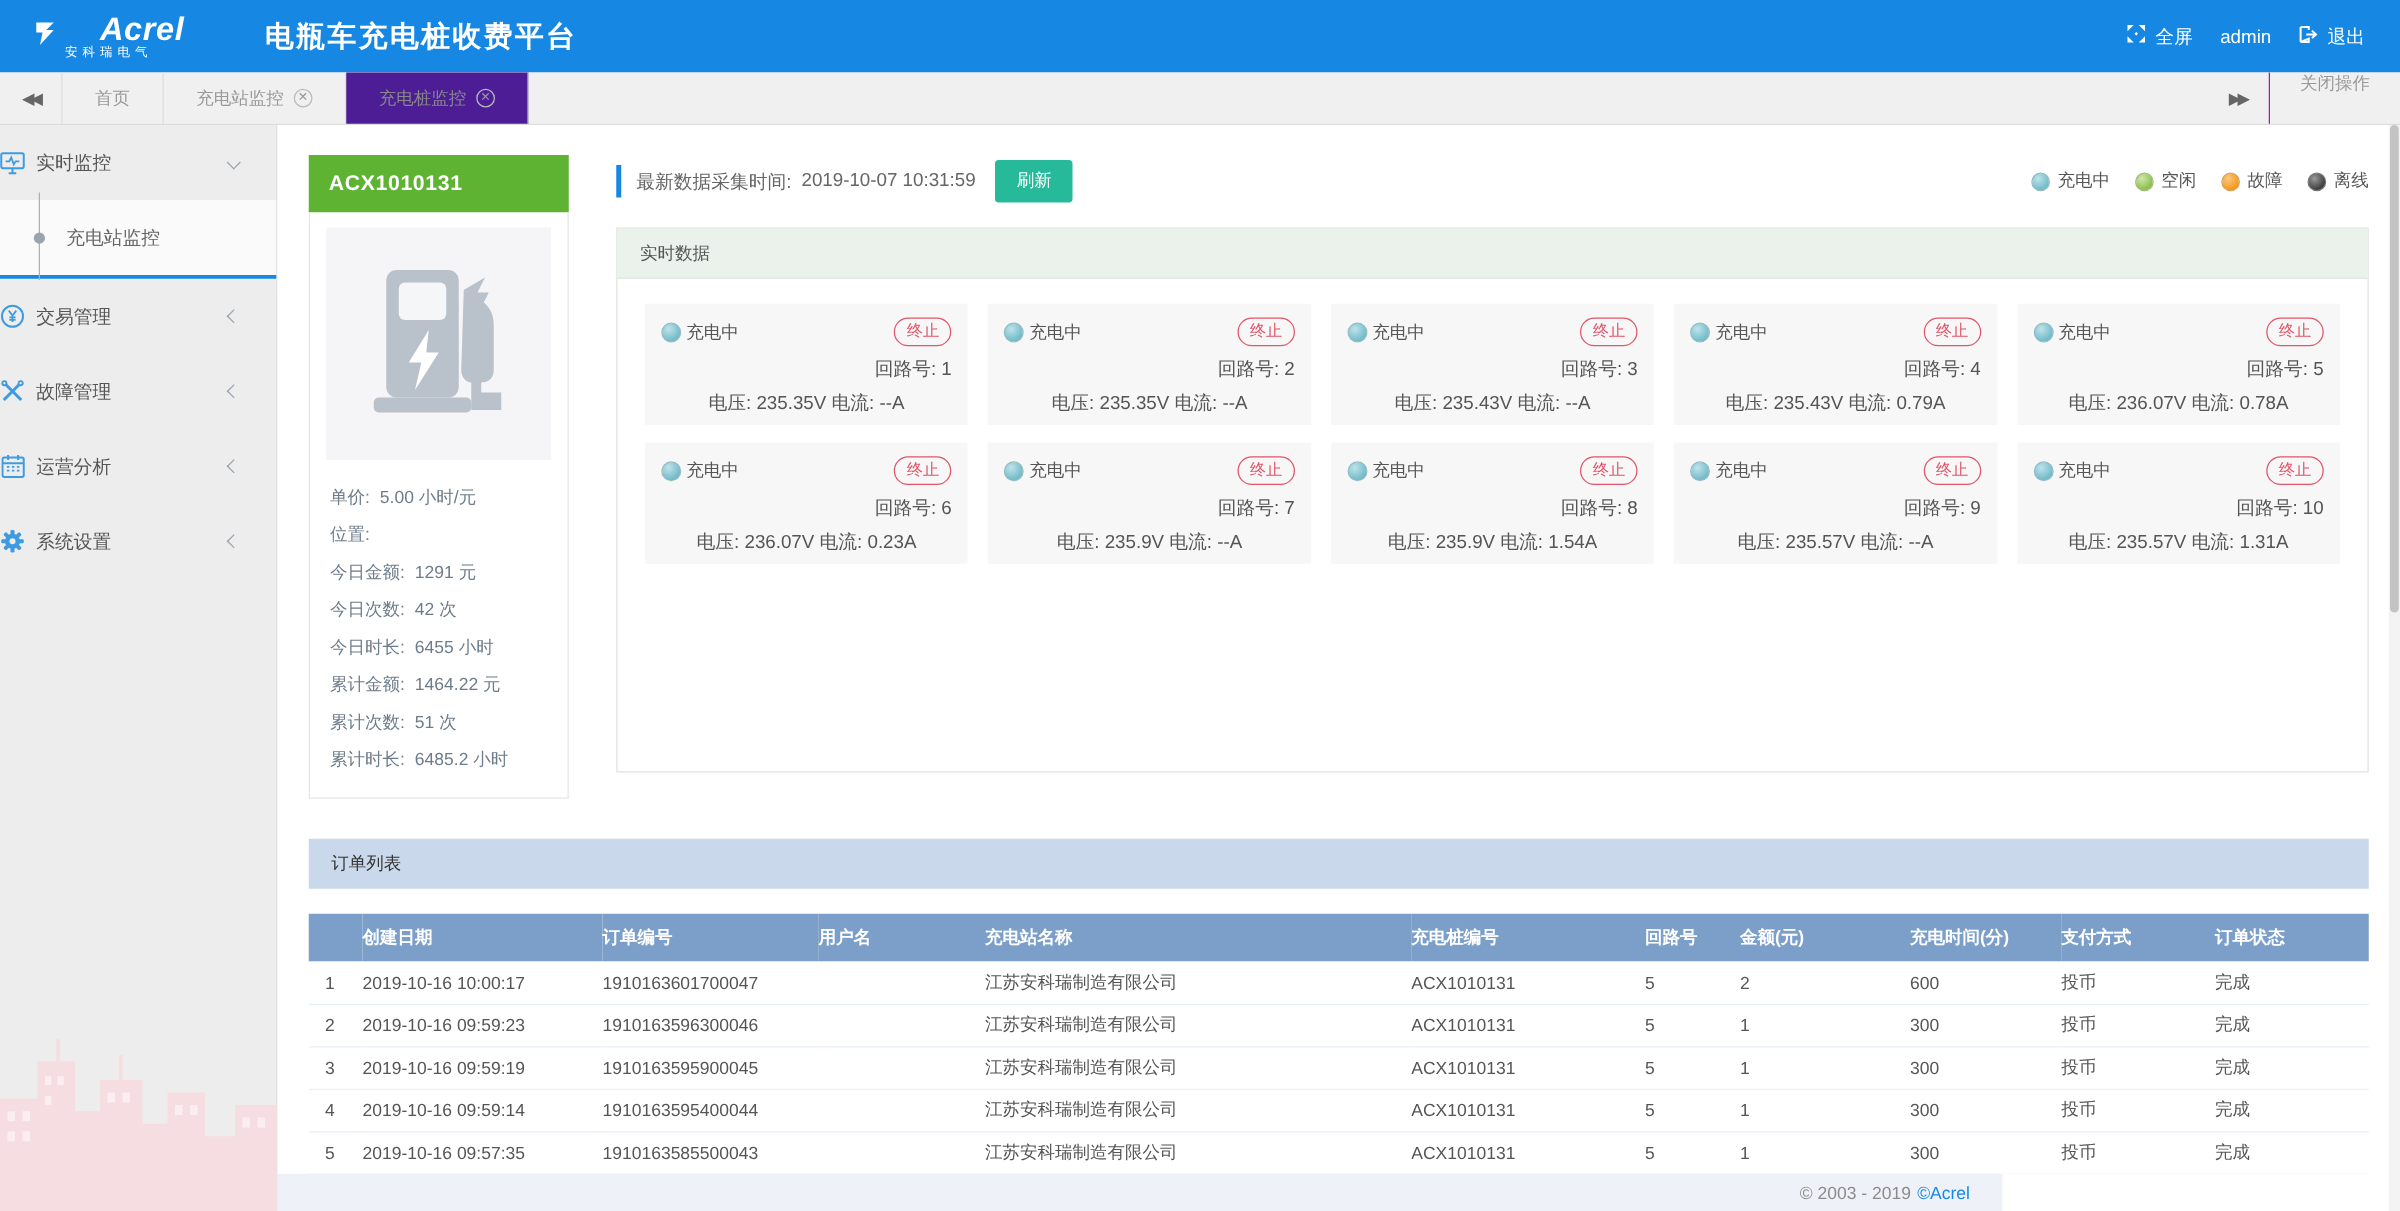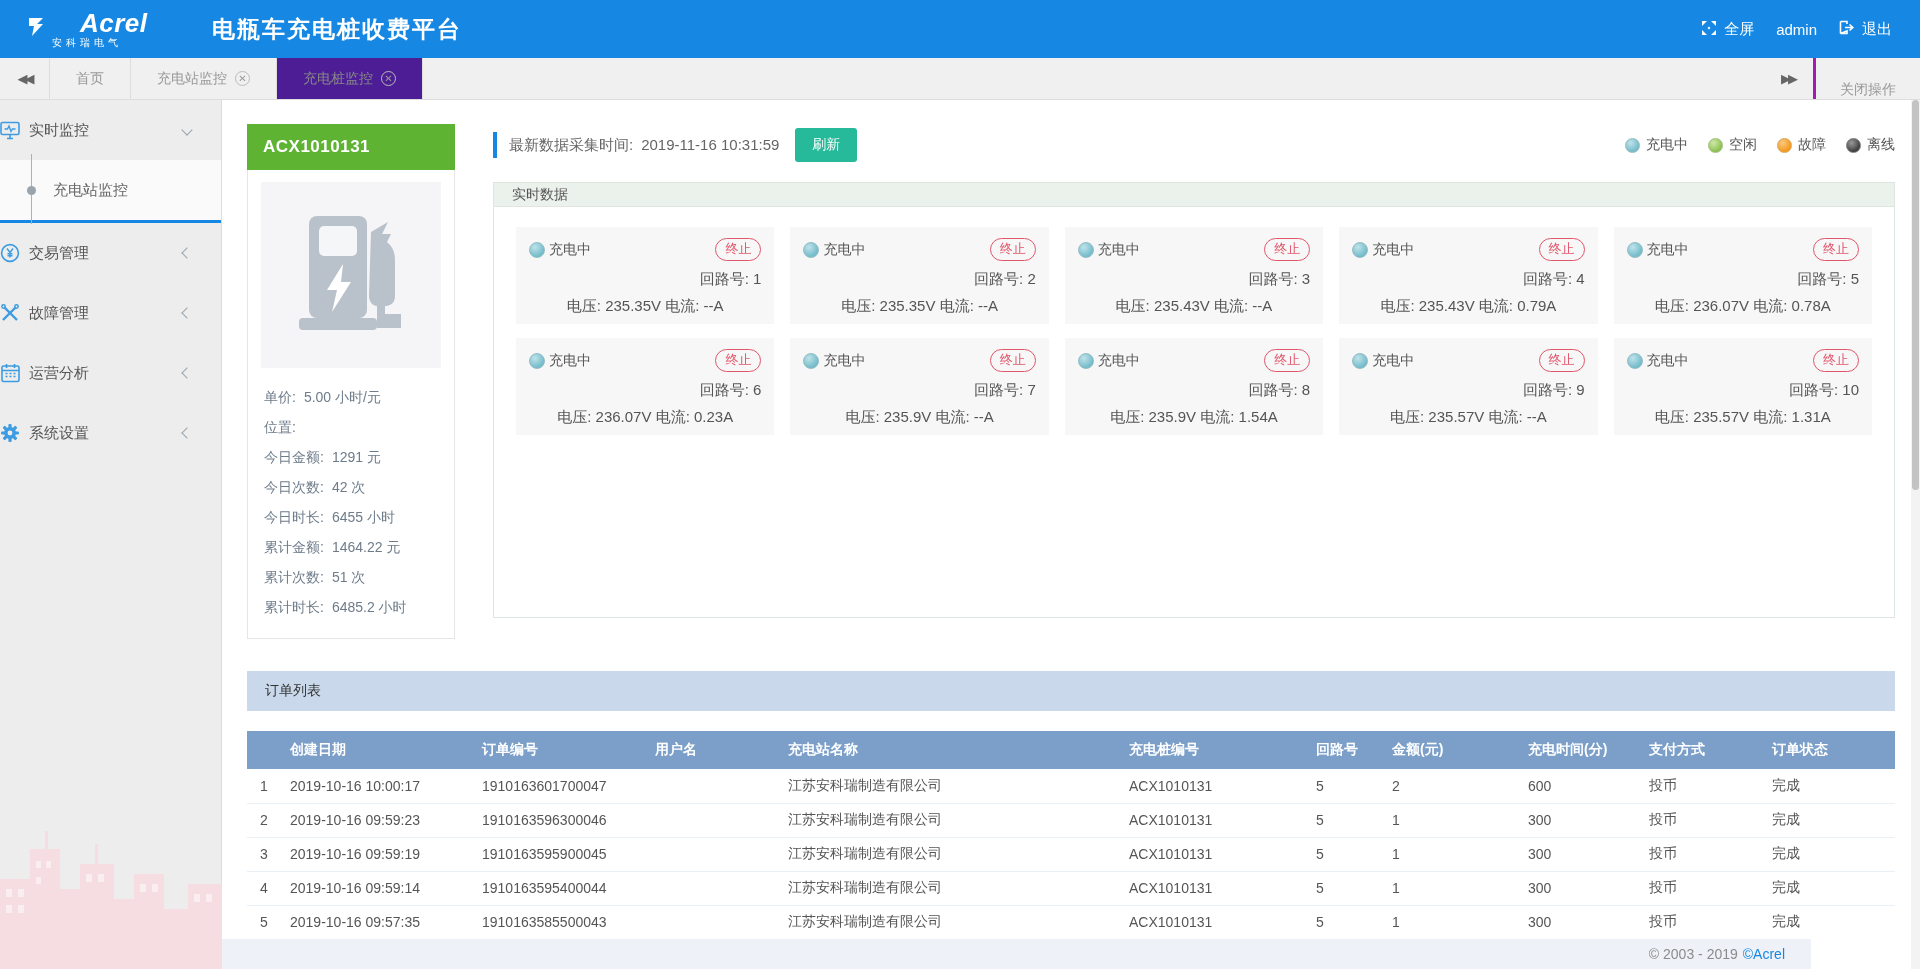--- a/index.html
+++ b/index.html
@@ -18,21 +18,21 @@
   .topbar-right { margin-left:auto; display:flex; align-items:center; gap:22px; padding-right:28px; color:#fff; font-size:15px; }
   .topbar-item { display:flex; align-items:center; gap:7px; cursor:pointer; }
 
   
   .tabbar { position:absolute; top:58px; left:0; width:100%; height:42px; background:#f0f0f0; border-bottom:1px solid #ddd; display:flex; align-items:stretch; color:#999; font-size:14px; }
   .tab-scroll { width:50px; display:flex; align-items:center; justify-content:center; color:#666; border-right:1px solid #ddd; cursor:pointer; font-size:13px; letter-spacing:-3px; }
   .tab { display:flex; align-items:center; gap:8px; padding:0 26px; border-right:1px solid #ddd; cursor:pointer; }
   .tab.active { background:#4c1d95; color:#888; }
   .tab-close { width:15px; height:15px; border:1px solid #bbb; border-radius:50%; font-size:10px; line-height:13px; text-align:center; color:#999; }
   .tabbar-spacer { flex:1; }
-  .close-ops { display:flex; align-items:flex-end; padding:0 24px; border-left:3px solid #a21caf; cursor:pointer; }
+  .close-ops { display:flex; align-items:flex-start; padding:0 24px; border-left:1px solid #a21caf; cursor:pointer; }
 
   
   .sidebar { position:absolute; top:100px; left:0; width:222px; height:869px; background:#ededed; border-right:1px solid #ddd; }
   .side-item { height:60px; display:flex; align-items:center; font-size:15px; color:#555; cursor:pointer; position:relative; }
   .side-icon { width:20px; height:20px; margin-right:9px; display:flex; align-items:center; justify-content:center; }
   .chev { position:absolute; right:30px; width:8px; height:8px; border-left:1px solid #9aa4ad; border-bottom:1px solid #9aa4ad; }
   .chev.down { transform:rotate(-45deg); }
   .chev.left { transform:rotate(45deg); }
   .side-sub { height:60px; background:#fafafa; display:flex; align-items:center; padding-left:53px; font-size:15px; color:#666; position:relative; cursor:pointer; }
   .tree-line { position:absolute; left:31px; top:-6px; bottom:-4px; width:1px; background:#a9b2ba; }
@@ -59,21 +59,21 @@
   .refresh-btn { margin-left:16px; background:#26b99a; color:#fff; border:none; font-size:14px; padding:8px 17px; border-radius:3px; cursor:pointer; font-family:inherit; }
   .legend { margin-left:auto; display:flex; align-items:center; gap:20px; font-size:14px; color:#555; }
   .legend-item { display:flex; align-items:center; gap:6px; }
   .dot { width:15px; height:15px; border-radius:50%; }
   .dot-charging { background:radial-gradient(circle at 35% 30%, #bfe3ea, #74bcca 70%); border:1px solid #93bcc5; }
   .dot-idle     { background:radial-gradient(circle at 35% 30%, #cfe8a8, #8cc151 70%); border:1px solid #a3bf7d; }
   .dot-fault    { background:radial-gradient(circle at 35% 30%, #fbc97e, #f39a1e 70%); border:1px solid #d9a35e; }
   .dot-offline  { background:radial-gradient(circle at 35% 30%, #9a9a9a, #3f3f3f 70%); border:1px solid #777; }
 
   .rt-panel { margin-top:16px; border:1px solid #dfe5df; height:436px; background:#fff; }
-  .rt-head { height:24px; background:#ebf1eb; border-bottom:1px solid #dfe5df; display:flex; align-items:center; padding-left:18px; font-size:14px; color:#555; }
+  .rt-head { height:40px; background:#ebf1eb; border-bottom:1px solid #dfe5df; display:flex; align-items:center; padding-left:18px; font-size:14px; color:#555; }
   .rt-body { padding:20px 22px; }
   .cards { display:grid; grid-template-columns:repeat(5,1fr); gap:14px 16px; }
   .card { background:#f7f7f7; height:97px; padding:11px 13px 10px 13px; }
   .card-top { display:flex; align-items:center; }
   .card-status { display:flex; align-items:center; gap:4px; font-size:14px; color:#555; }
   .card .dot { width:16px; height:16px; }
   .stop-btn { margin-left:auto; border:1px solid #e0566b; color:#e0566b; background:transparent; border-radius:12px; font-size:13px; padding:1px 9px 2px 9px; cursor:pointer; font-family:inherit; }
   .card-circuit { text-align:right; font-size:15px; color:#555; margin-top:9px; }
   .card-vc { text-align:center; font-size:15px; color:#555; margin-top:8px; white-space:nowrap; }
 
@@ -83,21 +83,21 @@
   .orders-table { width:100%; border-collapse:collapse; margin-top:20px; table-layout:fixed; }
   .orders-table th { background:#7b9fc8; color:#fff; font-size:14px; font-weight:bold; text-align:left; height:38px; padding:0; }
   .orders-table td { font-size:14px; color:#555; height:34px; padding:0; border-bottom:1px solid #e8f0f8; white-space:nowrap; overflow:hidden; }
   .orders-table tr:last-child td { border-bottom:1px solid #c9dcee; }
   .col-idx{width:43px;} .col-created{width:192px;} .col-order{width:173px;} .col-user{width:133px;}
   .col-station{width:341px;} .col-pile{width:187px;} .col-circuit{width:76px;} .col-amount{width:136px;}
   .col-minutes{width:121px;} .col-pay{width:123px;} .col-status{width:auto;}
   .td-idx { padding-left:13px !important; }
 
   
-  .footer { position:absolute; bottom:0; left:222px; width:1589px; height:30px; background:#eef2f8; display:flex; align-items:center; justify-content:flex-end; padding-right:26px; font-size:14px; color:#8b8b8b; gap:5px; }
+  .footer { position:absolute; bottom:0; left:222px; width:1380px; height:30px; background:#eef2f8; display:flex; align-items:center; justify-content:flex-end; padding-right:26px; font-size:14px; color:#8b8b8b; gap:5px; }
   .footer-brand { color:#1688e3; }
   .v-scrollbar { position:absolute; right:0; top:100px; width:9px; height:869px; background:#f3f3f3; }
   .v-thumb { position:absolute; top:0; left:1px; width:7px; height:390px; background:#c3c3c3; border-radius:4px; }
 </style>
 </head>
 <body>
 
 <div class="app">
 
   <header class="topbar">
@@ -327,21 +327,21 @@
             </div>
 
         </div>
       </section>
 
       <section class="right-col">
         <div class="refresh-row">
           <span class="blue-bar"></span>
           <span class="collect-text">
             <span>最新数据采集时间:</span>
-            <span>2019-11-16 10:31:59</span>
+            <span>2019-10-07 10:31:59</span>
           </span>
           <button class="refresh-btn">刷新</button>
           <div class="legend">
             <span class="legend-item">
                 <span class="dot dot-charging"></span>
                 <span>充电中</span>
               </span>
             <span class="legend-item">
                 <span class="dot dot-idle"></span>
                 <span>空闲</span>

